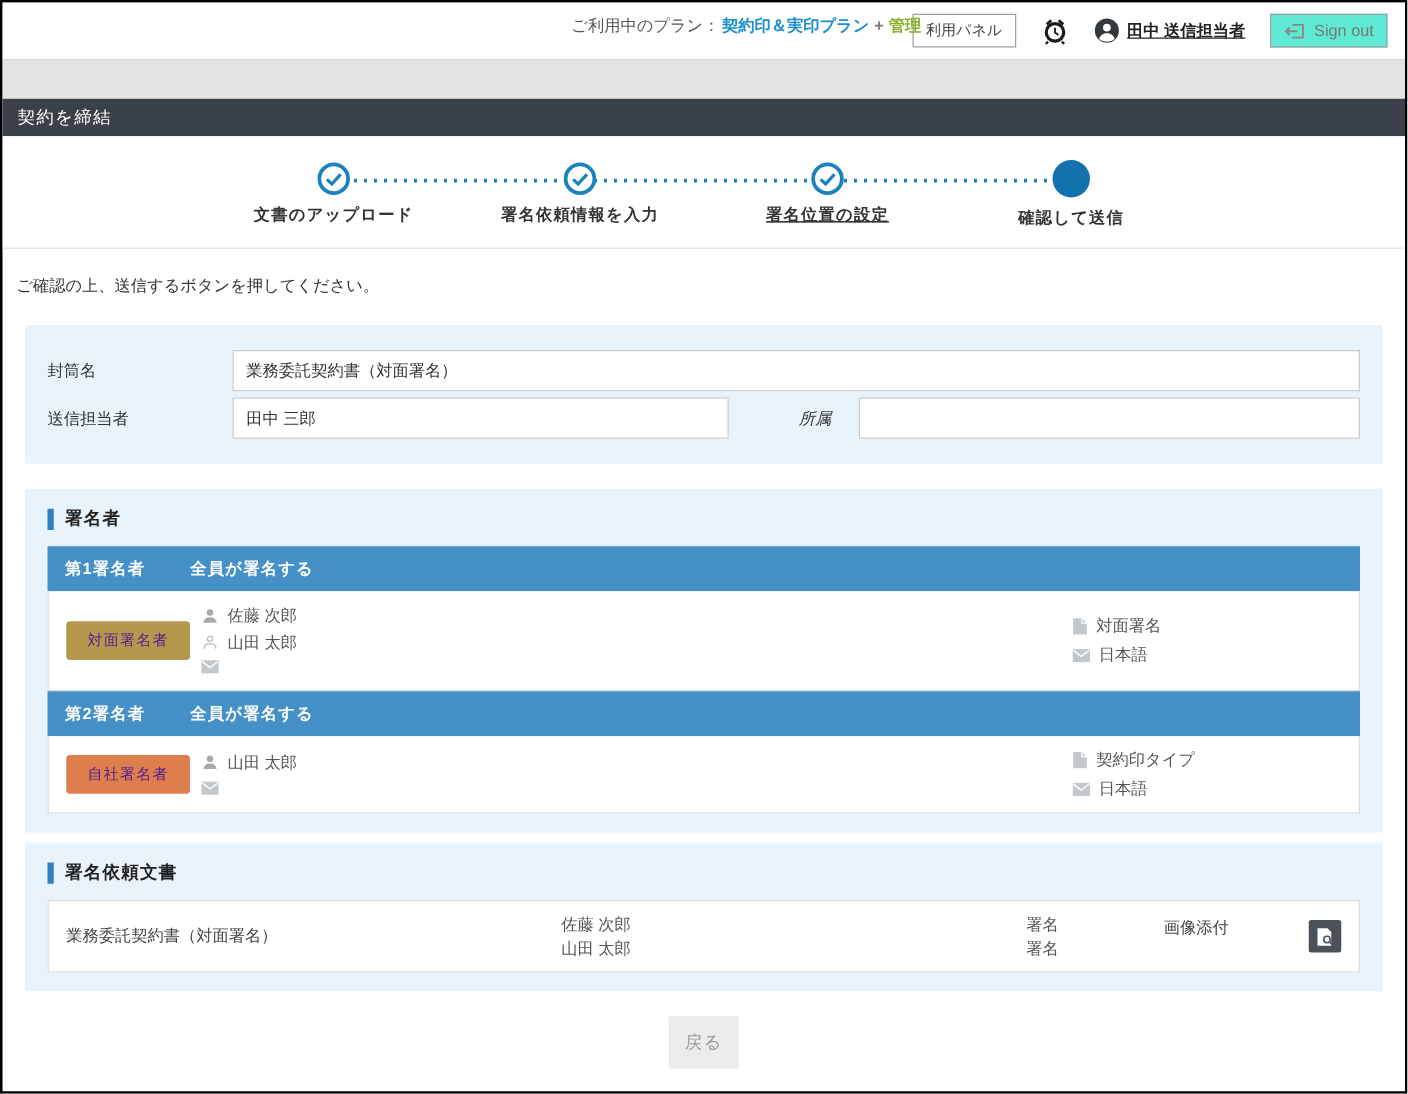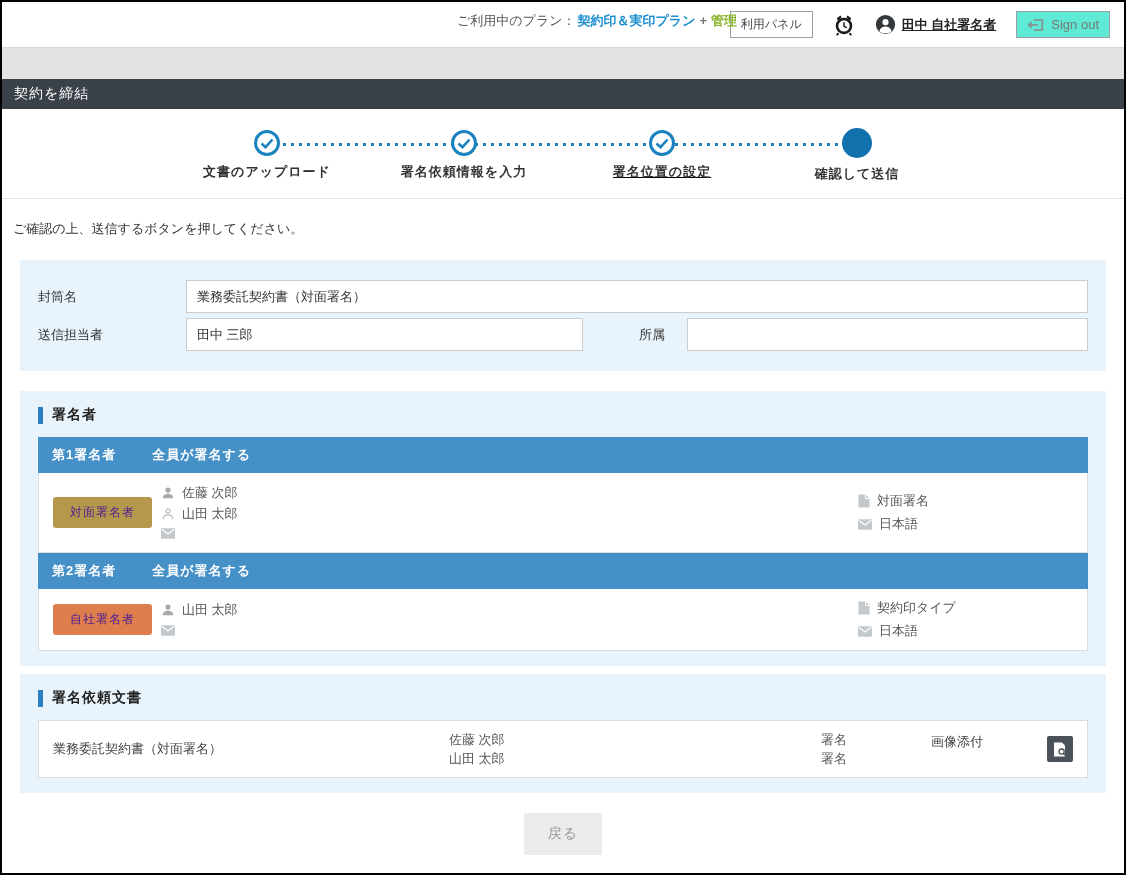--- a/index.html
+++ b/index.html
@@ -31,21 +31,21 @@
   .step-circle.current { width:30px; height:30px; border:none; background:#1172ae; margin-top:-2px; }
   .step-label { margin-top:7px; font-size:13px; font-weight:bold; color:#333; letter-spacing:1px; }
 
   .instruction { padding:21px 11px 0; font-size:13px; color:#333; }
 
   
   .panel { background:#e9f3fb; padding:15px 18px; margin:0 18px; }
   .panel-form { margin-top:22px; }
   .form-row { display:flex; align-items:center; margin:5px 0; }
   .form-label { width:148px; font-size:13px; color:#333; flex:none; }
-  .form-label-dept { width:48px; margin-left:56px; flex:none; font-size:13px; color:#333; }
+  .form-label-dept { width:48px; margin-left:56px; flex:none; font-size:13px; color:#333;font-style:italic; }
   .text-input { height:33px; border:1px solid #ccc; background:#fff; padding:0 10px; font-size:13px; color:#333; font-family:inherit; flex:1; }
   .text-input.fixed { flex:none; width:397px; }
 
   .panel-signers { margin-top:20px; }
   .panel-docs { margin-top:8px; }
   .section-title { display:flex; align-items:center; margin-bottom:13px; }
   .section-bar { width:5px; height:17px; background:#2e7fc0; margin-right:9px; }
   .section-text { font-size:14px; font-weight:bold; color:#222; letter-spacing:1px; }
 
   .group-header { background:#4690c8; color:#fff; height:36px; display:flex; align-items:center; padding:0 14px; font-size:13px; }
@@ -66,21 +66,21 @@
   .doc-row { background:#fff; border:1px solid #d8dde2; display:flex; padding:9px 14px; min-height:56px; }
   .doc-name { width:396px; flex:none; display:flex; align-items:center; font-size:13px; color:#444; }
   .doc-col { width:372px; flex:none; display:flex; flex-direction:column; justify-content:center; font-size:13px; color:#555; line-height:19px; }
   .doc-signcol { width:110px; flex:none; display:flex; flex-direction:column; justify-content:center; font-size:13px; color:#555; line-height:19px; }
   .doc-attach { width:100px; flex:none; font-size:13px; color:#444; padding-top:3px; }
   .doc-preview { margin-left:auto; display:flex; align-items:center; }
   .preview-btn { width:26px; height:26px; background:#4a5158; border:none; border-radius:2px; display:flex; align-items:center; justify-content:center; cursor:pointer; }
 
   
   .footer { display:flex; justify-content:center; align-items:center; gap:28px; padding:20px 0 0; }
-  .back-btn { width:78px; height:42px; background:#ececec; border:none; color:#999; font-size:14px; cursor:pointer; font-family:inherit; letter-spacing:1px; }
+  .back-btn { width:56px; height:42px; background:#ececec; border:none; color:#999; font-size:14px; cursor:pointer; font-family:inherit; letter-spacing:1px; }
   .send-wrap { border:4px solid #e02222; border-radius:8px; padding:3px; display:inline-block; background:#fff; }
   .send-btn { width:100px; height:44px; background:#15507f; border:none; color:#fff; font-size:14px; font-weight:bold; cursor:pointer; font-family:inherit; letter-spacing:2px; display:block; }
 
   .icon { display:inline-flex; align-items:center; justify-content:center; flex:none; }
 </style>
 </head>
 <body>
 
 <div class="frame">
 
@@ -104,21 +104,21 @@
         </svg>
       </span>
       <div class="user-chip">
         <span class="icon">
           <svg width="21" height="21" viewBox="0 0 24 24">
             <circle cx="12" cy="12" r="11" fill="#33383d"></circle>
             <circle cx="12" cy="9.3" r="3.5" fill="#fff"></circle>
             <path d="M4.8 19.6 C6.3 15.9 8.9 14.4 12 14.4 s5.7 1.5 7.2 5.2 A11 11 0 0 1 4.8 19.6 Z" fill="#fff"></path>
           </svg>
         </span>
-        <span class="user-name">田中 自社署名者</span>
+        <span class="user-name">田中 送信担当者</span>
       </div>
       <button class="signout-btn">
         <span class="icon">
           <svg width="17" height="14" viewBox="0 0 20 16">
             <path d="M8 2 h10 v12 h-10" stroke="#888" stroke-width="1.8" fill="none"></path>
             <path d="M13 8 H2 M5.5 4.5 L2 8 l3.5 3.5" stroke="#888" stroke-width="1.8" fill="none"></path>
           </svg>
         </span>
         <span>Sign out</span>
       </button>

